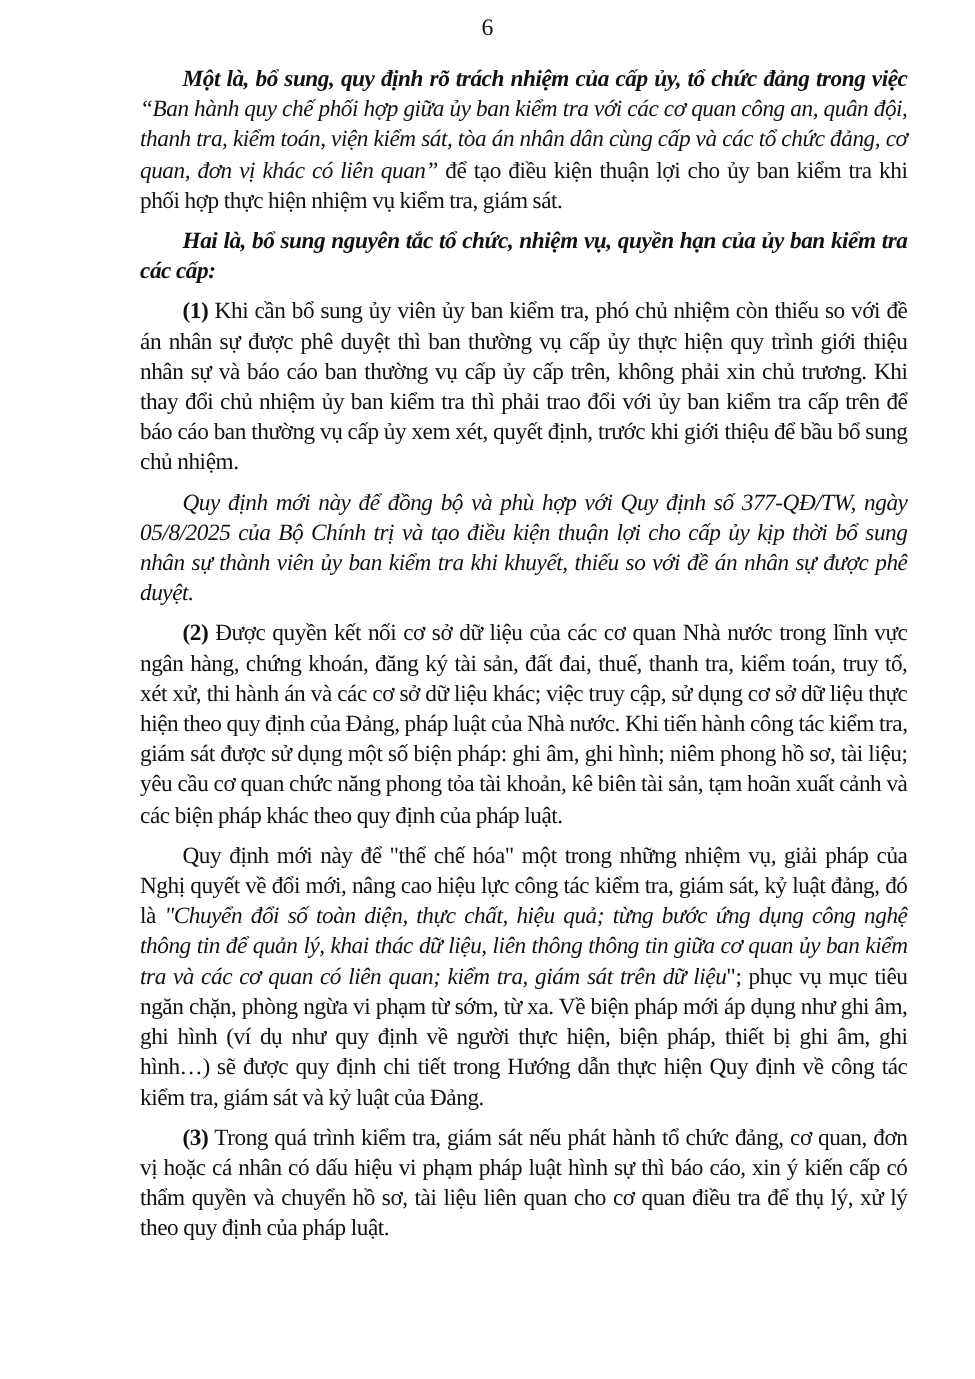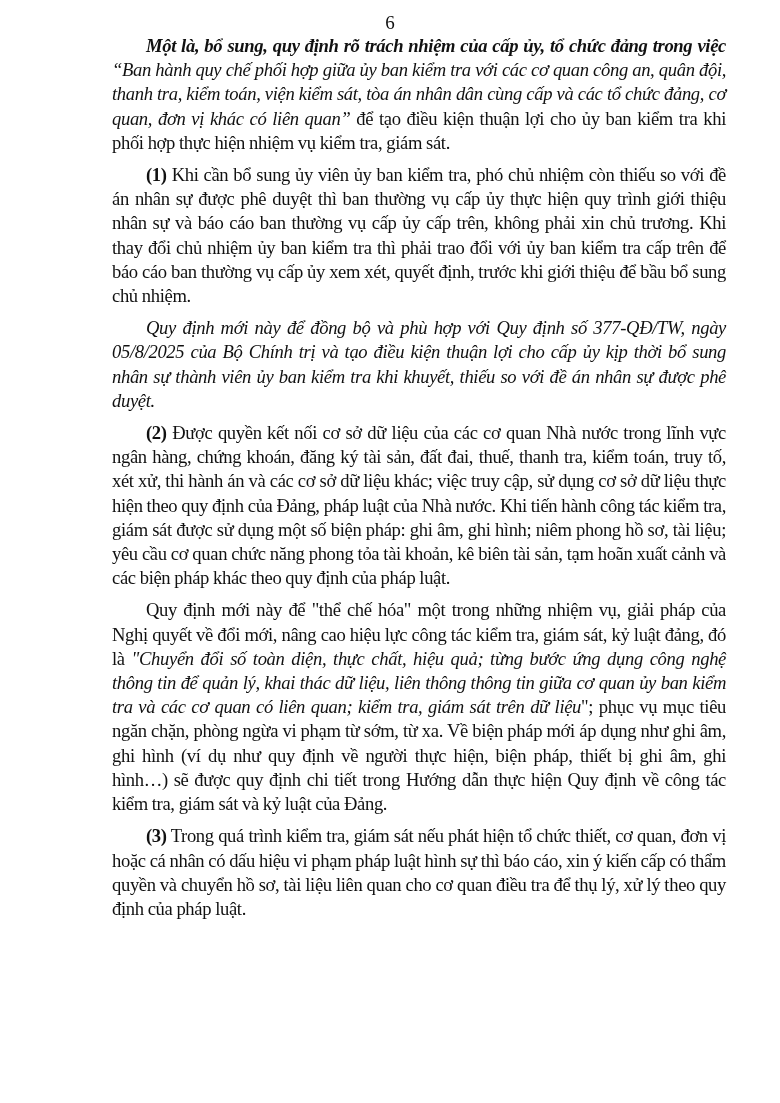--- a/index.html
+++ b/index.html
@@ -14,36 +14,37 @@
     letter-spacing: -0.35px;
     word-spacing: -0.3px;
   }
   .page-number {
     position: absolute; left: 0; width: 780px; top: 12px;
     text-align: center;
     font-family: "Liberation Serif", "DejaVu Serif", serif;
     font-size: 19px; color: #111;
   }
   p { margin: 0 0 8px 0; text-indent: 34px; }
-  p.first { margin-top: 34px; }
+  p.first { margin-top: 52px; }
   .bi { font-weight: bold; font-style: italic; }
   .it { font-style: italic; }
   .b { font-weight: bold; }
 </style>
 </head>
 <body>
 
 <div class="page-number">6</div>
 
 <div class="page">
   <p class="first"><span class="bi">Một là, bổ sung, quy định rõ trách nhiệm của cấp ủy, tổ chức đảng trong việc</span><span class="it"> “Ban hành quy chế phối hợp giữa ủy ban kiểm tra với các cơ quan công an, quân đội, thanh tra, kiểm toán, viện kiểm sát, tòa án nhân dân cùng cấp và các tổ chức đảng, cơ quan, đơn vị khác có liên quan”</span><span> để tạo điều kiện thuận lợi cho ủy ban kiểm tra khi phối hợp thực hiện nhiệm vụ kiểm tra, giám sát.</span></p>
 
+  <p><span class="bi">Hai là, bổ sung nguyên tắc tổ chức, nhiệm vụ, quyền hạn của ủy ban kiểm tra các cấp:</span></p>
 
   <p><span class="b">(1)</span><span> Khi cần bổ sung ủy viên ủy ban kiểm tra, phó chủ nhiệm còn thiếu so với đề án nhân sự được phê duyệt thì ban thường vụ cấp ủy thực hiện quy trình giới thiệu nhân sự và báo cáo ban thường vụ cấp ủy cấp trên, không phải xin chủ trương. Khi thay đổi chủ nhiệm ủy ban kiểm tra thì phải trao đổi với ủy ban kiểm tra cấp trên để báo cáo ban thường vụ cấp ủy xem xét, quyết định, trước khi giới thiệu để bầu bổ sung chủ nhiệm.</span></p>
 
   <p class="it"><span>Quy định mới này để đồng bộ và phù hợp với Quy định số 377-QĐ/TW, ngày 05/8/2025 của Bộ Chính trị và tạo điều kiện thuận lợi cho cấp ủy kịp thời bổ sung nhân sự thành viên ủy ban kiểm tra khi khuyết, thiếu so với đề án nhân sự được phê duyệt.</span></p>
 
   <p><span class="b">(2)</span><span> Được quyền kết nối cơ sở dữ liệu của các cơ quan Nhà nước trong lĩnh vực ngân hàng, chứng khoán, đăng ký tài sản, đất đai, thuế, thanh tra, kiểm toán, truy tố, xét xử, thi hành án và các cơ sở dữ liệu khác; việc truy cập, sử dụng cơ sở dữ liệu thực hiện theo quy định của Đảng, pháp luật của Nhà nước. Khi tiến hành công tác kiểm tra, giám sát được sử dụng một số biện pháp: ghi âm, ghi hình; niêm phong hồ sơ, tài liệu; yêu cầu cơ quan chức năng phong tỏa tài khoản, kê biên tài sản, tạm hoãn xuất cảnh và các biện pháp khác theo quy định của pháp luật.</span></p>
 
   <p><span>Quy định mới này để "thể chế hóa" một trong những nhiệm vụ, giải pháp của Nghị quyết về đổi mới, nâng cao hiệu lực công tác kiểm tra, giám sát, kỷ luật đảng, đó là </span><span class="it">"Chuyển đổi số toàn diện, thực chất, hiệu quả; từng bước ứng dụng công nghệ thông tin để quản lý, khai thác dữ liệu, liên thông thông tin giữa cơ quan ủy ban kiểm tra và các cơ quan có liên quan; kiểm tra, giám sát trên dữ liệu</span><span>"; phục vụ mục tiêu ngăn chặn, phòng ngừa vi phạm từ sớm, từ xa. Về biện pháp mới áp dụng như ghi âm, ghi hình (ví dụ như quy định về người thực hiện, biện pháp, thiết bị ghi âm, ghi hình…) sẽ được quy định chi tiết trong Hướng dẫn thực hiện Quy định về công tác kiểm tra, giám sát và kỷ luật của Đảng.</span></p>
 
-  <p><span class="b">(3)</span><span> Trong quá trình kiểm tra, giám sát nếu phát hiện tổ chức thiết, cơ quan, đơn vị hoặc cá nhân có dấu hiệu vi phạm pháp luật hình sự thì báo cáo, xin ý kiến cấp có thẩm quyền và chuyển hồ sơ, tài liệu liên quan cho cơ quan điều tra để thụ lý, xử lý theo quy định của pháp luật.</span></p>
+  <p><span class="b">(3)</span><span> Trong quá trình kiểm tra, giám sát nếu phát hành tổ chức đảng, cơ quan, đơn vị hoặc cá nhân có dấu hiệu vi phạm pháp luật hình sự thì báo cáo, xin ý kiến cấp có thẩm quyền và chuyển hồ sơ, tài liệu liên quan cho cơ quan điều tra để thụ lý, xử lý theo quy định của pháp luật.</span></p>
 </div>
 
 </body></html>

